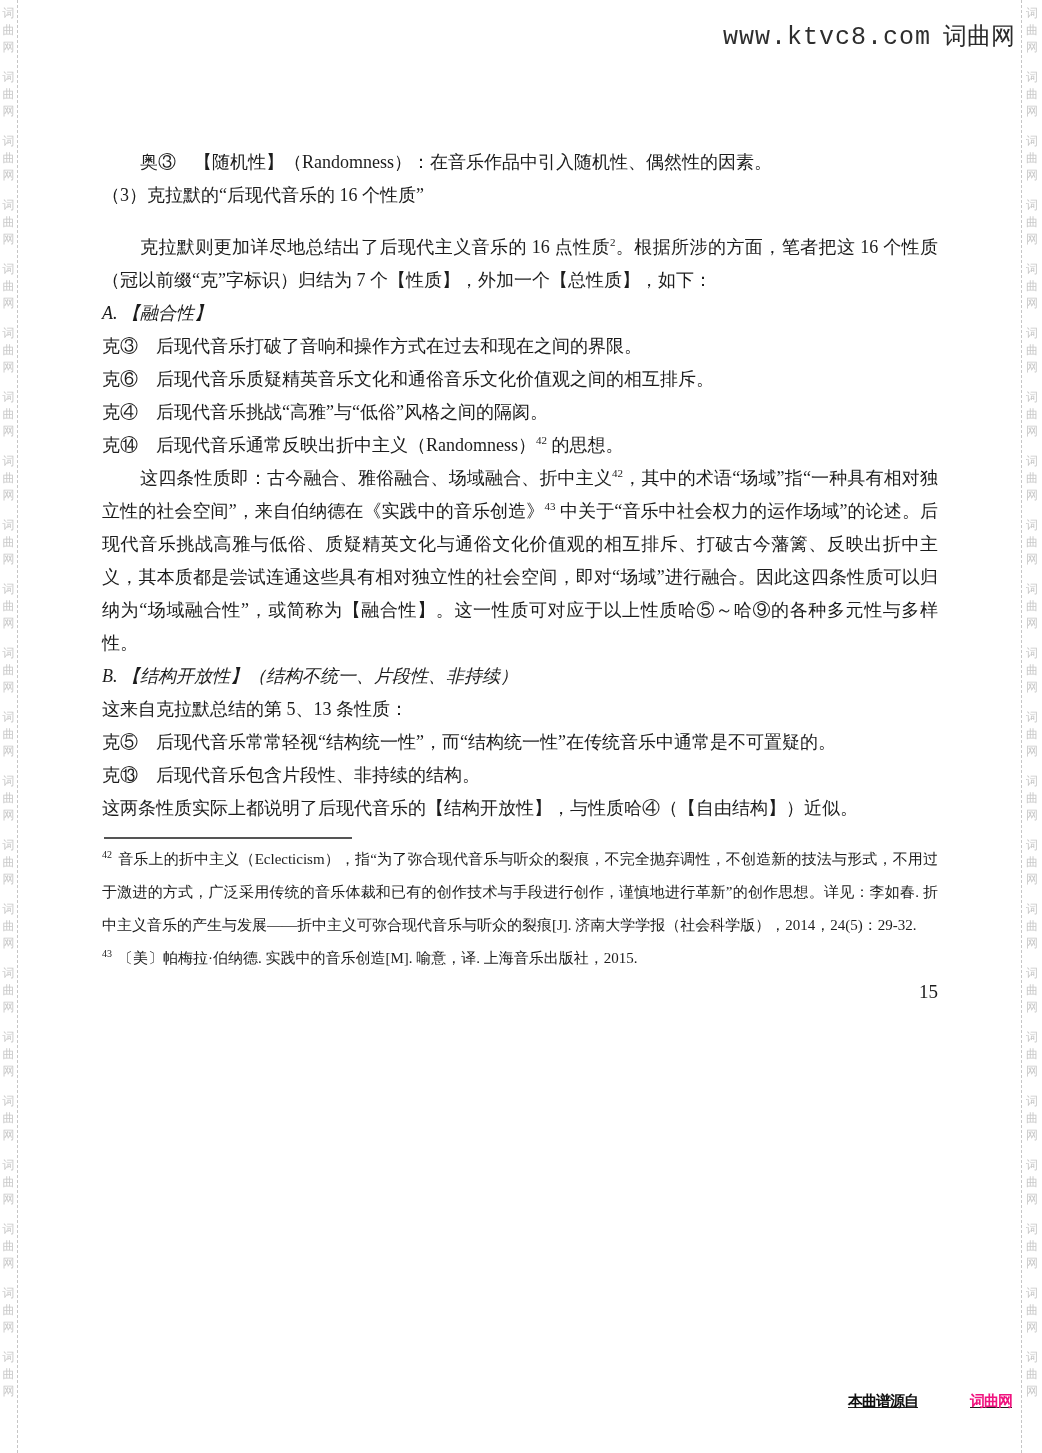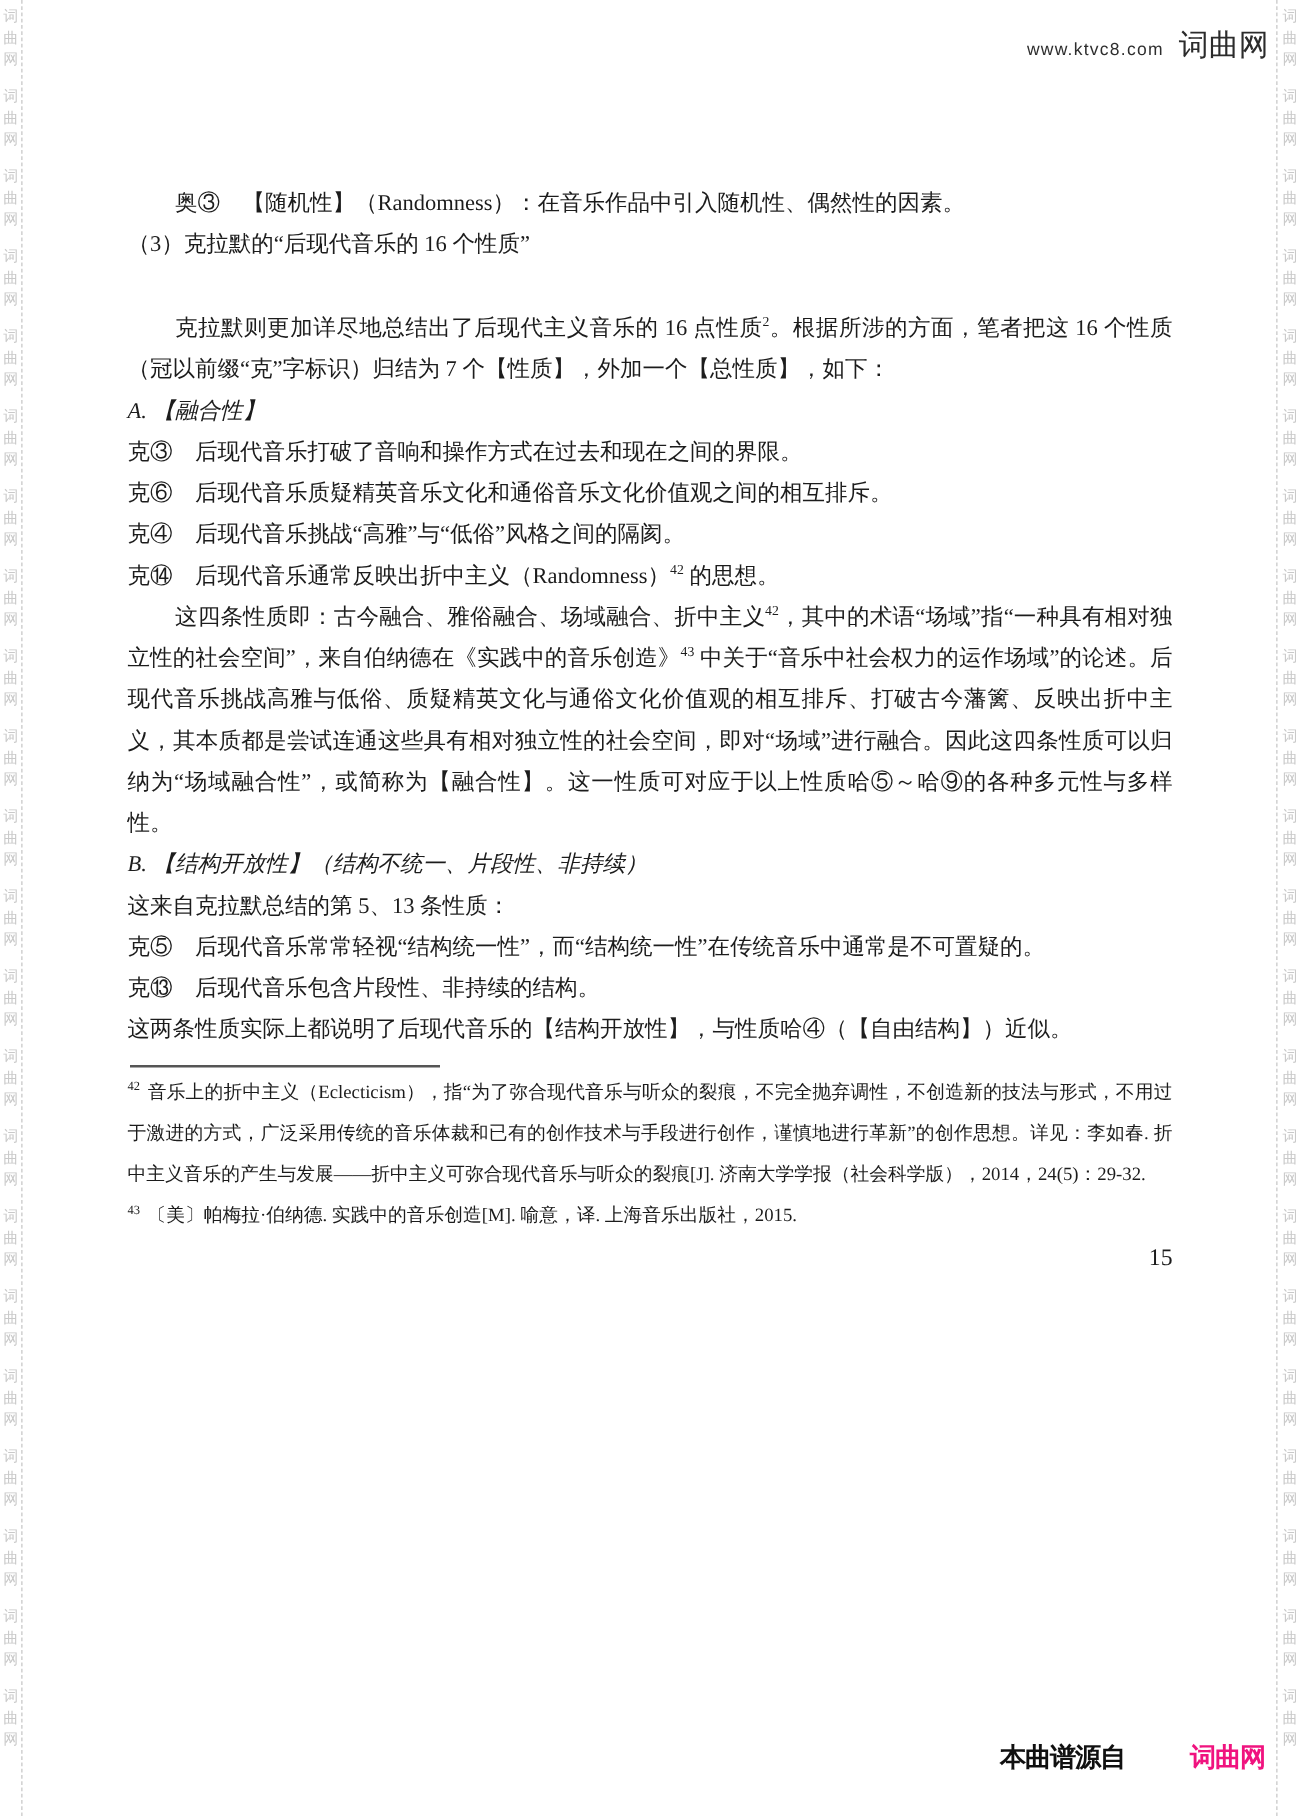--- a/index.html
+++ b/index.html
@@ -29,37 +29,37 @@
     font-size: 12px; line-height: 17px; color: #c9c9c9;
   }
 
   
   .site-header {
     position: absolute; top: 20px; right: 27px;
     display: flex; align-items: baseline; gap: 12px;
     z-index: 6;
   }
   .site-url {
-    font-family: Liberation Sans, sans-serif;
-    font-size: 14px; letter-spacing: 1px; color: #2e2e2e;
+    font-family: Liberation Mono, monospace;
+    font-size: 25px; letter-spacing: 1px; color: #2e2e2e;
   }
   .site-brand {
     font-family: "Liberation Sans", sans-serif;
     font-size: 24px; color: #2b2b2b;
   }
 
   
   .page-content {
     position: absolute; left: 102px; right: 104px; top: 146px;
     font-size: 18px; line-height: 33px;
   }
   .page-content p { margin: 0; }
   .b-body   { text-align: justify; text-indent: 38px; }
   .b-heading { margin-top: 76px; margin-left: 33px; white-space: nowrap; }
-  .b-heading + .b-body { margin-top: 34px; }
+  .b-heading + .b-body { margin-top: 19px; }
   .b-label  { margin-top: 34px; margin-left: 26px; white-space: nowrap; font-style: italic; }
   .b-sub    { margin-left: 50px; white-space: nowrap; }
   .b-item   { margin-left: 83px; white-space: nowrap; }
   sup { font-size: 11px; line-height: 0; vertical-align: super; }
 
   
   .fn-rule {
     margin: 12px 0 4px 2px;
     width: 248px; height: 0;
     border-top: 2px solid #555555;
@@ -75,22 +75,23 @@
     margin-top: 20px;
     text-align: right;
     font-size: 19px; color: #1c1c1c;
   }
 
   
   .attribution {
     position: absolute; top: 1392px; right: 30px;
     display: flex; align-items: baseline; gap: 52px;
     font-family: "Liberation Sans", sans-serif;
-    font-weight: 900; font-size: 21px; letter-spacing: -1px;
+    font-weight: 900; font-size: 15px; letter-spacing: -1px;
     z-index: 6;
+    text-decoration: underline;
   }
   .attribution .prefix { color: #101010; }
   .attribution .brand  { color: #f0137f; }
 </style>
 </head>
 <body>
 
 <div class="page">
 
   <div class="wm-strip left" id="wm-left">

